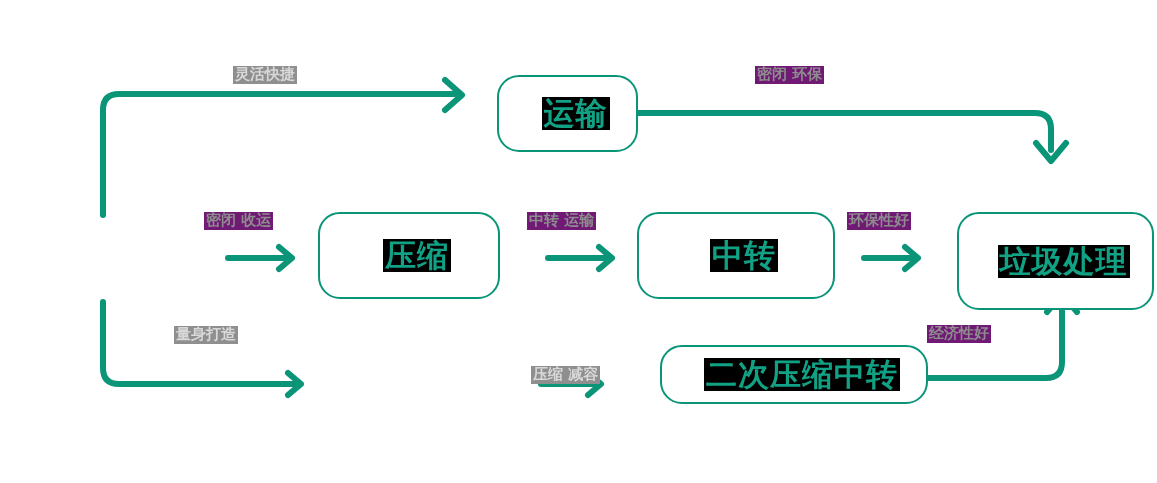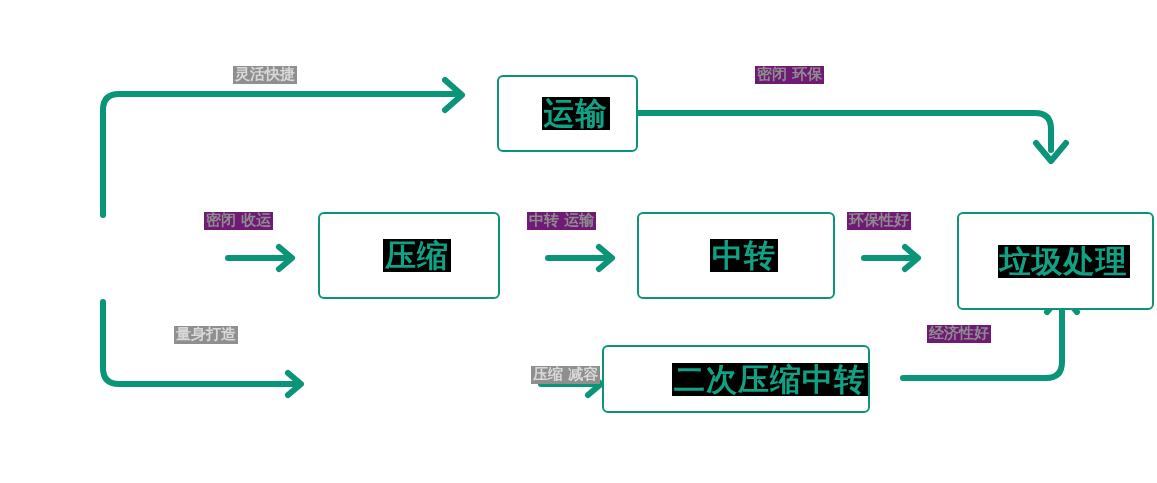--- a/index.html
+++ b/index.html
@@ -24,21 +24,21 @@
     width: 1157px;
     height: 483px;
     pointer-events: none;
   }
 
   
   .node {
     position: absolute;
     box-sizing: border-box;
     border: 2.5px solid #0a9478;
-    border-radius: 6px;
+    border-radius: 22px;
     background: #ffffff;
     display: flex;
     align-items: center;
     justify-content: center;
     z-index: 3;
     padding-left: 16px;
   }
   .node .node-text {
     display: inline-block;
     background: #000000;
@@ -117,21 +117,21 @@
 
   <div class="node" style="left:637px; top:212px; width:198px; height:87px;">
     <span class="node-text">中转</span>
   </div>
 
   <div class="node" style="left:957px; top:212px; width:197px; height:98px;">
     <span class="node-text">垃圾处理</span>
   </div>
 
 
-  <div class="node" style="left:602px; top:345px; width:268px; height:68px;justify-content:flex-end;">
+  <div class="node" style="left:660px; top:345px; width:268px; height:59px;">
     <span class="node-text">二次压缩中转</span>
   </div>
 
   <div class="edge-label gray" style="left:233px; top:66px;">灵活快捷</div>
 
   <div class="edge-label dark" style="left:755px; top:66px;">密闭 环保</div>
 
   <div class="edge-label dark" style="left:204px; top:212px;">密闭 收运</div>
 
   <div class="edge-label dark" style="left:527px; top:212px;">中转 运输</div>

